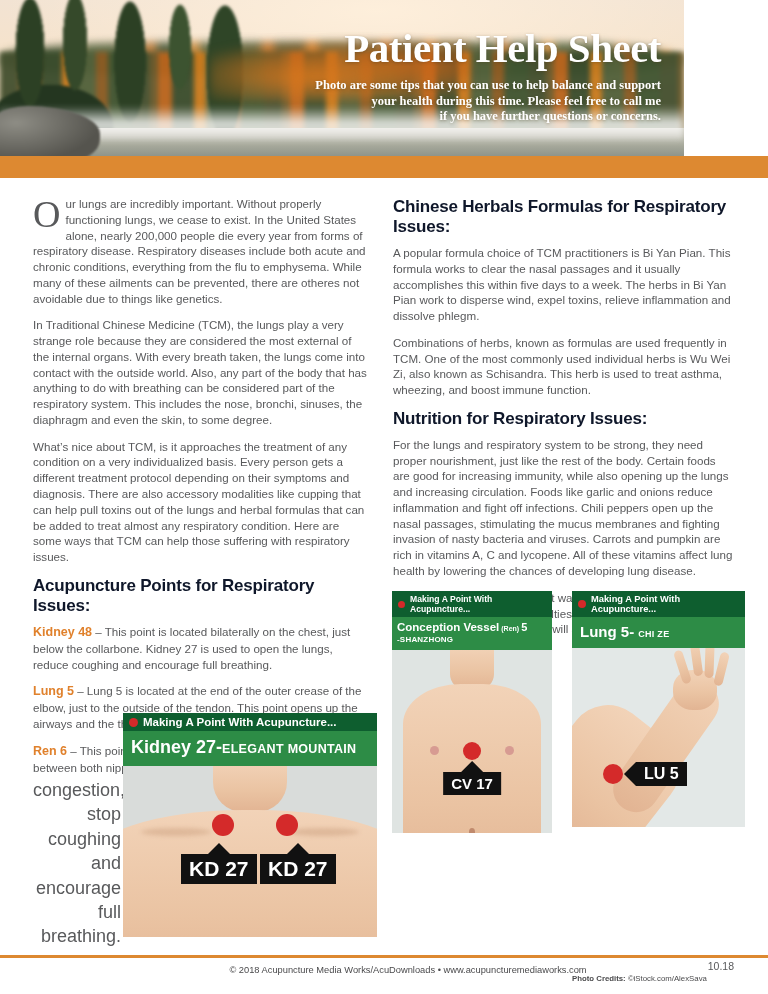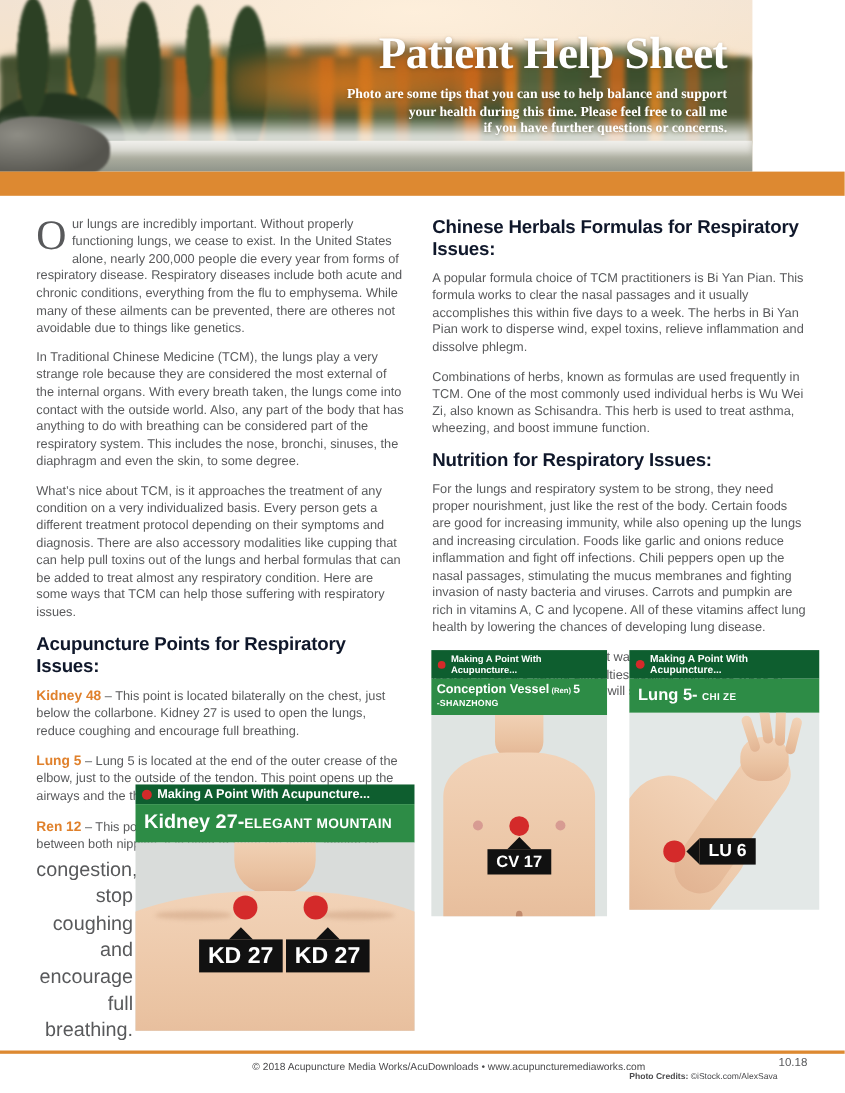--- a/index.html
+++ b/index.html
@@ -192,21 +192,21 @@
 </div>
 <div class="orange-band"></div>
 
 <div class="col-left">
   <p class="body-text"><span class="dropcap">O</span><span>ur lungs are incredibly important. Without properly functioning lungs, we cease to exist. In the United States alone, nearly 200,000 people die every year from forms of respiratory disease. Respiratory diseases include both acute and chronic conditions, everything from the flu to emphysema. While many of these ailments can be prevented, there are otheres not avoidable due to things like genetics.</span></p>
   <p class="body-text">In Traditional Chinese Medicine (TCM), the lungs play a very strange role because they are considered the most external of the internal organs. With every breath taken, the lungs come into contact with the outside world. Also, any part of the body that has anything to do with breathing can be considered part of the respiratory system. This includes the nose, bronchi, sinuses, the diaphragm and even the skin, to some degree.</p>
   <p class="body-text">What’s nice about TCM, is it approaches the treatment of any condition on a very individualized basis. Every person gets a different treatment protocol depending on their symptoms and diagnosis. There are also accessory modalities like cupping that can help pull toxins out of the lungs and herbal formulas that can be added to treat almost any respiratory condition. Here are some ways that TCM can help those suffering with respiratory issues.</p>
   <h2 class="section-heading">Acupuncture Points for Respiratory Issues:</h2>
   <p class="body-text"><span class="point-name">Kidney 48</span><span> – This point is located bilaterally on the chest, just below the collarbone. Kidney 27 is used to open the lungs, reduce coughing and encourage full breathing.</span></p>
   <p class="body-text"><span class="point-name">Lung 5</span><span> – Lung 5 is located at the end of the outer crease of the elbow, just to the outside of the tendon. This point opens up the airways and the throat, while reducing coughing and wheezing.</span></p>
-  <p class="body-text" style="margin-bottom:2px;"><span class="point-name">Ren 12</span><span> – This point is located in the middle of the chest, midway between both nipples. It is used to open the chest, loosen up</span></p>
+  <p class="body-text" style="margin-bottom:2px;"><span class="point-name">Ren 6</span><span> – This point is located in the middle of the chest, midway between both nipples. It is used to open the chest, loosen up</span></p>
   <div class="wrap-narrow">congestion,
 stop coughing
 and encourage
 full breathing.</div>
 </div>
 
 <div class="col-right">
   <h2 class="section-heading">Chinese Herbals Formulas for Respiratory Issues:</h2>
   <p class="body-text">A popular formula choice of TCM practitioners is Bi Yan Pian. This formula works to clear the nasal passages and it usually accomplishes this within five days to a week. The herbs in Bi Yan Pian work to disperse wind, expel toxins, relieve inflammation and dissolve phlegm.</p>
   <p class="body-text">Combinations of herbs, known as formulas are used frequently in TCM. One of the most commonly used individual herbs is Wu Wei Zi, also known as Schisandra. This herb is used to treat asthma, wheezing, and boost immune function.</p>
@@ -269,20 +269,20 @@
   </div>
   <div class="photo">
     <div class="lu-upperarm skin"></div>
     <div class="lu-forearm skin"></div>
     <div class="lu-hand skin"></div>
     <div class="lu-finger skin" style="right:58px; top:2px; transform:rotate(-18deg);"></div>
     <div class="lu-finger skin" style="right:44px; top:-6px; transform:rotate(-8deg);"></div>
     <div class="lu-finger skin" style="right:31px; top:-4px; transform:rotate(2deg);"></div>
     <div class="lu-finger skin" style="right:19px; top:4px; transform:rotate(14deg);"></div>
     <div class="red-dot" style="left:31px; top:116px; width:20px; height:20px;"></div>
-    <div class="pt-label left" style="left:64px; top:114px; font-size:16px;">LU 6</div>
+    <div class="pt-label left" style="left:64px; top:114px; font-size:16px;">LU 5</div>
   </div>
 </div>
 
 <div class="footer-line"></div>
 <div class="footer-copy">© 2018 Acupuncture Media Works/AcuDownloads • www.acupuncturemediaworks.com</div>
 <div class="footer-credits"><b>Photo Credits:</b><span> ©iStock.com/AlexSava</span></div>
 <div class="footer-issue">10.18</div>
 
 </body></html>

